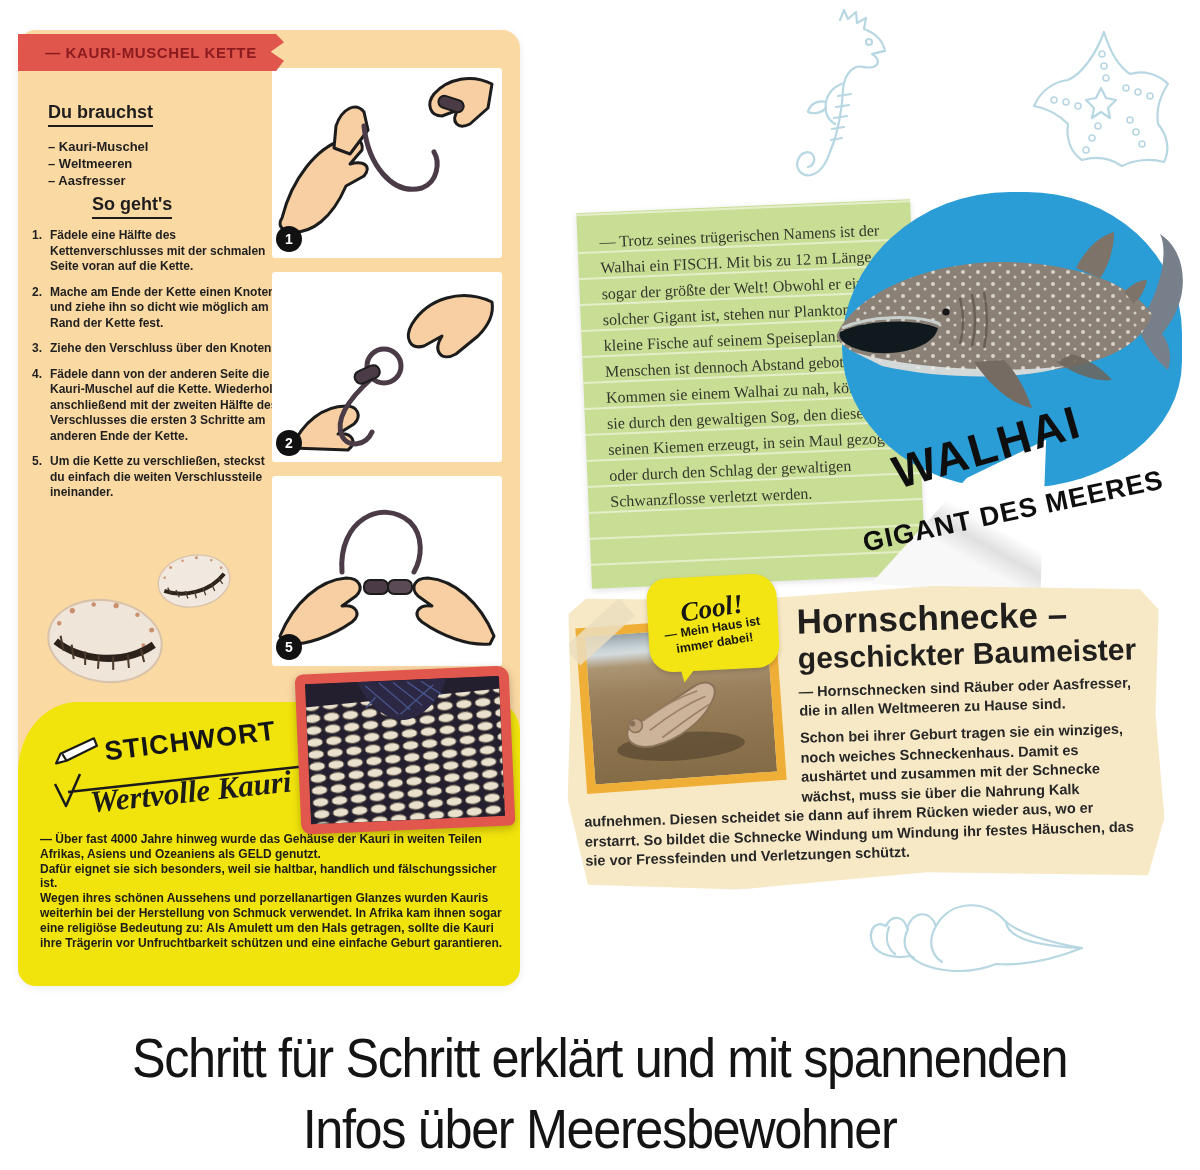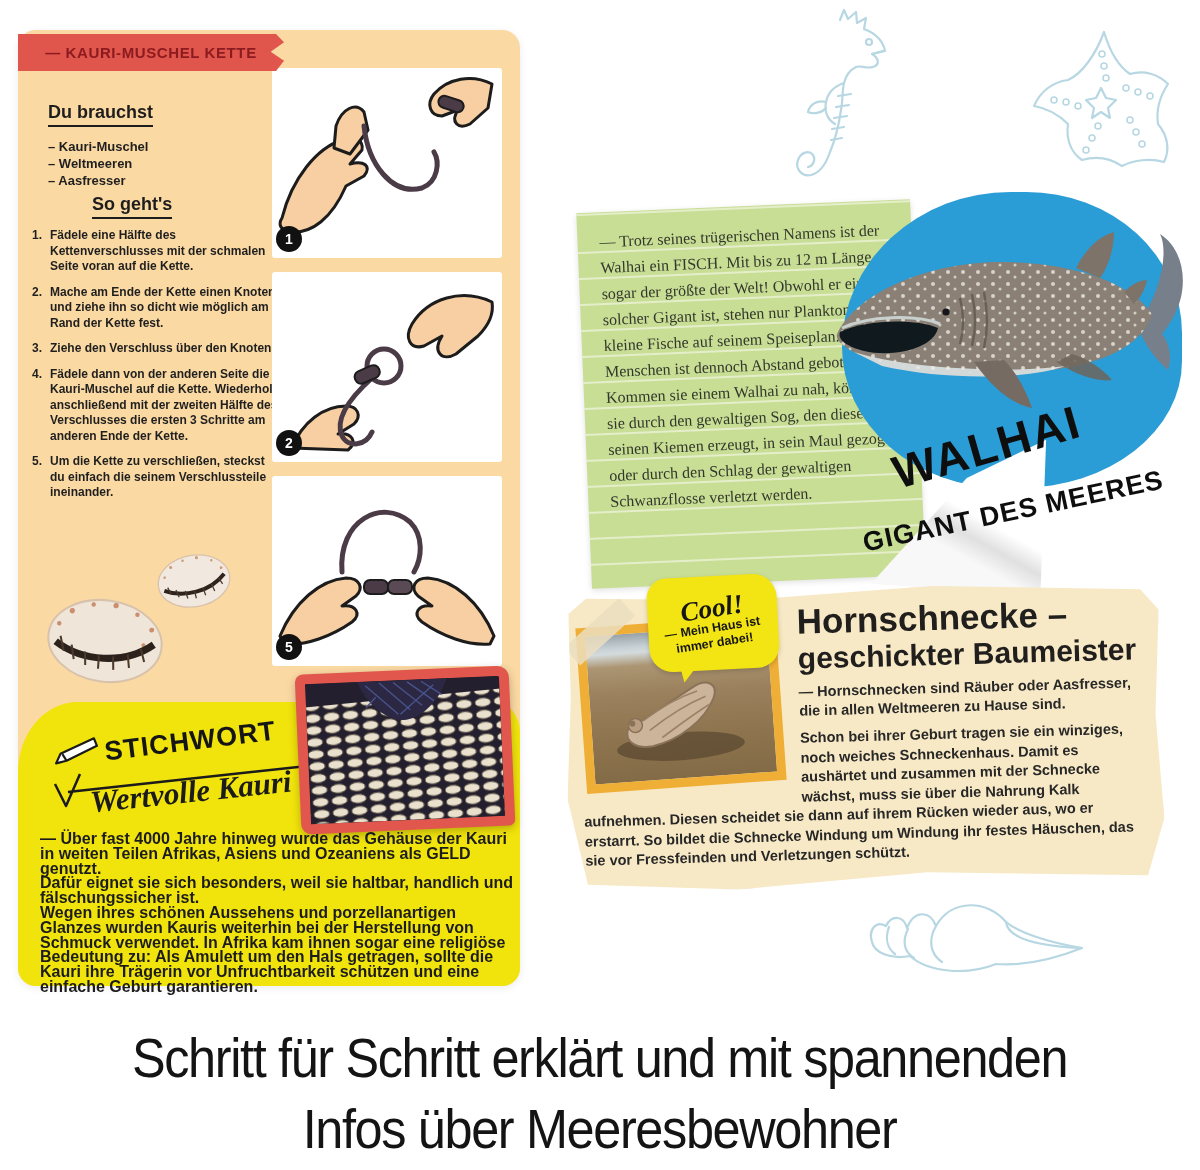--- a/index.html
+++ b/index.html
@@ -40,21 +40,21 @@
   .yellow-blob { left:0; top:672px; width:502px; height:284px; background:#f1e40c;
     border-radius:60px 26px 18px 18px / 70px 30px 18px 18px; }
 
   .stichwort-group { left:30px; top:688px; width:290px; height:120px; }
   .pencil-wrap { position:absolute; left:6px; top:14px; width:44px; height:38px; transform:rotate(8deg); }
   .stichwort-label { position:absolute; left:56px; top:8px; font-weight:bold; font-size:27px;
     letter-spacing:1px; color:#151515; transform:rotate(-7deg); }
   .kw-line { position:absolute; left:0; top:40px; width:280px; height:56px; }
   .kw-script { position:absolute; left:42px; top:56px; font-family:"Liberation Serif", serif;
     font-style:italic; font-weight:bold; font-size:31px; color:#1b1b1b; transform:rotate(-6deg); white-space:nowrap; }
-  .kw-body { left:22px; top:802px; width:476px; font-weight:bold; font-size:16px;
+  .kw-body { left:22px; top:802px; width:476px; font-weight:bold; font-size:12px;
     line-height:14.8px; color:#1c1c1c; white-space:pre-line; }
 
   .necklace { left:280px; top:640px; width:214px; height:160px; background:#241f2e;
     border:10px solid #e2574d; border-radius:8px 12px 6px 10px; transform:rotate(-2.5deg);
     box-shadow:0 3px 8px rgba(0,0,0,.25); overflow:hidden; z-index:4; }
 
   
   .seahorse { left:786px; top:4px; width:112px; height:184px; }
   .starfish { left:1026px; top:26px; width:152px; height:146px; }
   .shell-line { left:856px; top:886px; width:240px; height:104px; }
@@ -138,21 +138,21 @@
     <li>
         <span class="step-num">3.</span>
         <span class="step-text">Ziehe den Verschluss über den Knoten.</span>
       </li>
     <li>
         <span class="step-num">4.</span>
         <span class="step-text">Fädele dann von der anderen Seite die Kauri-Muschel auf die Kette. Wiederhole anschließend mit der zweiten Hälfte des Verschlusses die ersten 3 Schritte am anderen Ende der Kette.</span>
       </li>
     <li>
         <span class="step-num">5.</span>
-        <span class="step-text">Um die Kette zu verschließen, steckst du einfach die seinem Verschlussteile ineinander.</span>
+        <span class="step-text">Um die Kette zu verschließen, steckst du einfach die weiten Verschlussteile ineinander.</span>
       </li>
   </ol>
 
   <div class="step-box box1">
     <svg viewBox="0 0 230 190" width="230" height="190">
       <g stroke="#1c1c1c" stroke-width="3" fill="#f7cfa2" stroke-linejoin="round">
         <path d="M10 150 C20 110 45 80 70 72 C82 68 92 72 90 82 L78 96 C92 92 100 98 92 108 L74 118 C60 150 40 166 18 164 C8 162 6 156 10 150 Z"></path>
         <path d="M64 58 C70 40 84 34 92 44 L96 62 L78 86 L62 80 Z"></path>
         <path d="M220 16 C200 6 176 10 162 26 C154 36 158 48 170 48 L186 42 C178 54 186 62 198 56 L216 40 Z"></path>
       </g>

